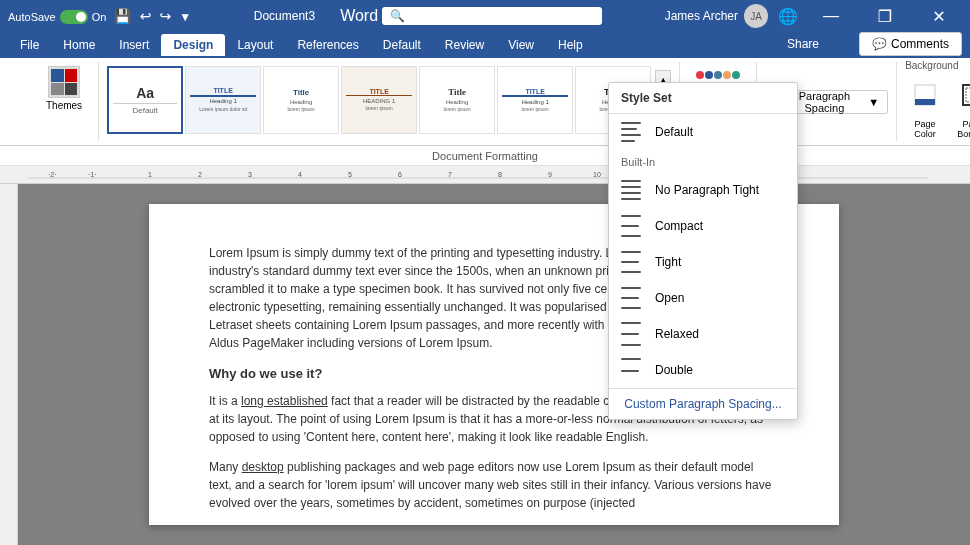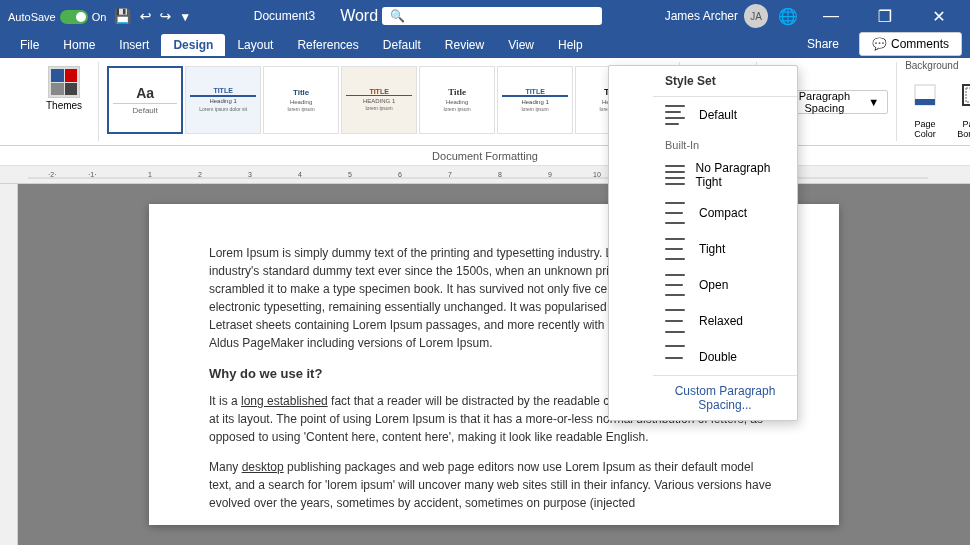--- a/index.html
+++ b/index.html
@@ -142,29 +142,28 @@
     .document-page {
       background: white; width: 690px; min-height: 300px;
       padding: 40px 60px; box-shadow: 0 2px 8px rgba(0,0,0,0.3);
       font-size: 12px; line-height: 1.5; color: #333;
     }
     .doc-paragraph { margin-bottom: 12px; }
     .doc-heading { font-weight: bold; margin-bottom: 8px; font-size: 13px; }
     .doc-underline { text-decoration: underline; }
     .dropdown-menu {
       position: absolute;
-      top: 65px;
+      top: 82px;
       left: 608px;
       width: 190px;
       background: white;
       border: 1px solid #ccc;
       box-shadow: 2px 4px 12px rgba(0,0,0,0.2);
       z-index: 200;
       border-radius: 2px;
-      padding-left: 44px;
     }
     .dropdown-header {
       padding: 8px 12px; font-weight: 600; font-size: 12px; color: #333;
       border-bottom: 1px solid #e0e0e0;
     }
     .dropdown-section-label {
       padding: 6px 12px 4px; font-size: 11px; color: #666;
     }
     .dropdown-item {
       display: flex; align-items: center; gap: 10px; padding: 6px 12px;
@@ -236,21 +235,21 @@
   <div class="ribbon-tab">File</div>
   <div class="ribbon-tab">Home</div>
   <div class="ribbon-tab">Insert</div>
   <div class="ribbon-tab active">Design</div>
   <div class="ribbon-tab">Layout</div>
   <div class="ribbon-tab">References</div>
   <div class="ribbon-tab">Default</div>
   <div class="ribbon-tab">Review</div>
   <div class="ribbon-tab">View</div>
   <div class="ribbon-tab">Help</div>
-  <div style="margin-left:auto;display:flex;align-items:center;gap:4px;padding-bottom:2px;">
+  <div style="margin-left:auto;display:flex;align-items:center;gap:24px;padding-bottom:2px;">
     <button class="share-btn">Share</button>
     <button class="comments-btn">
       <span>💬</span>
       <span>Comments</span>
     </button>
   </div>
 </div>
 
 <div class="ribbon">
 

